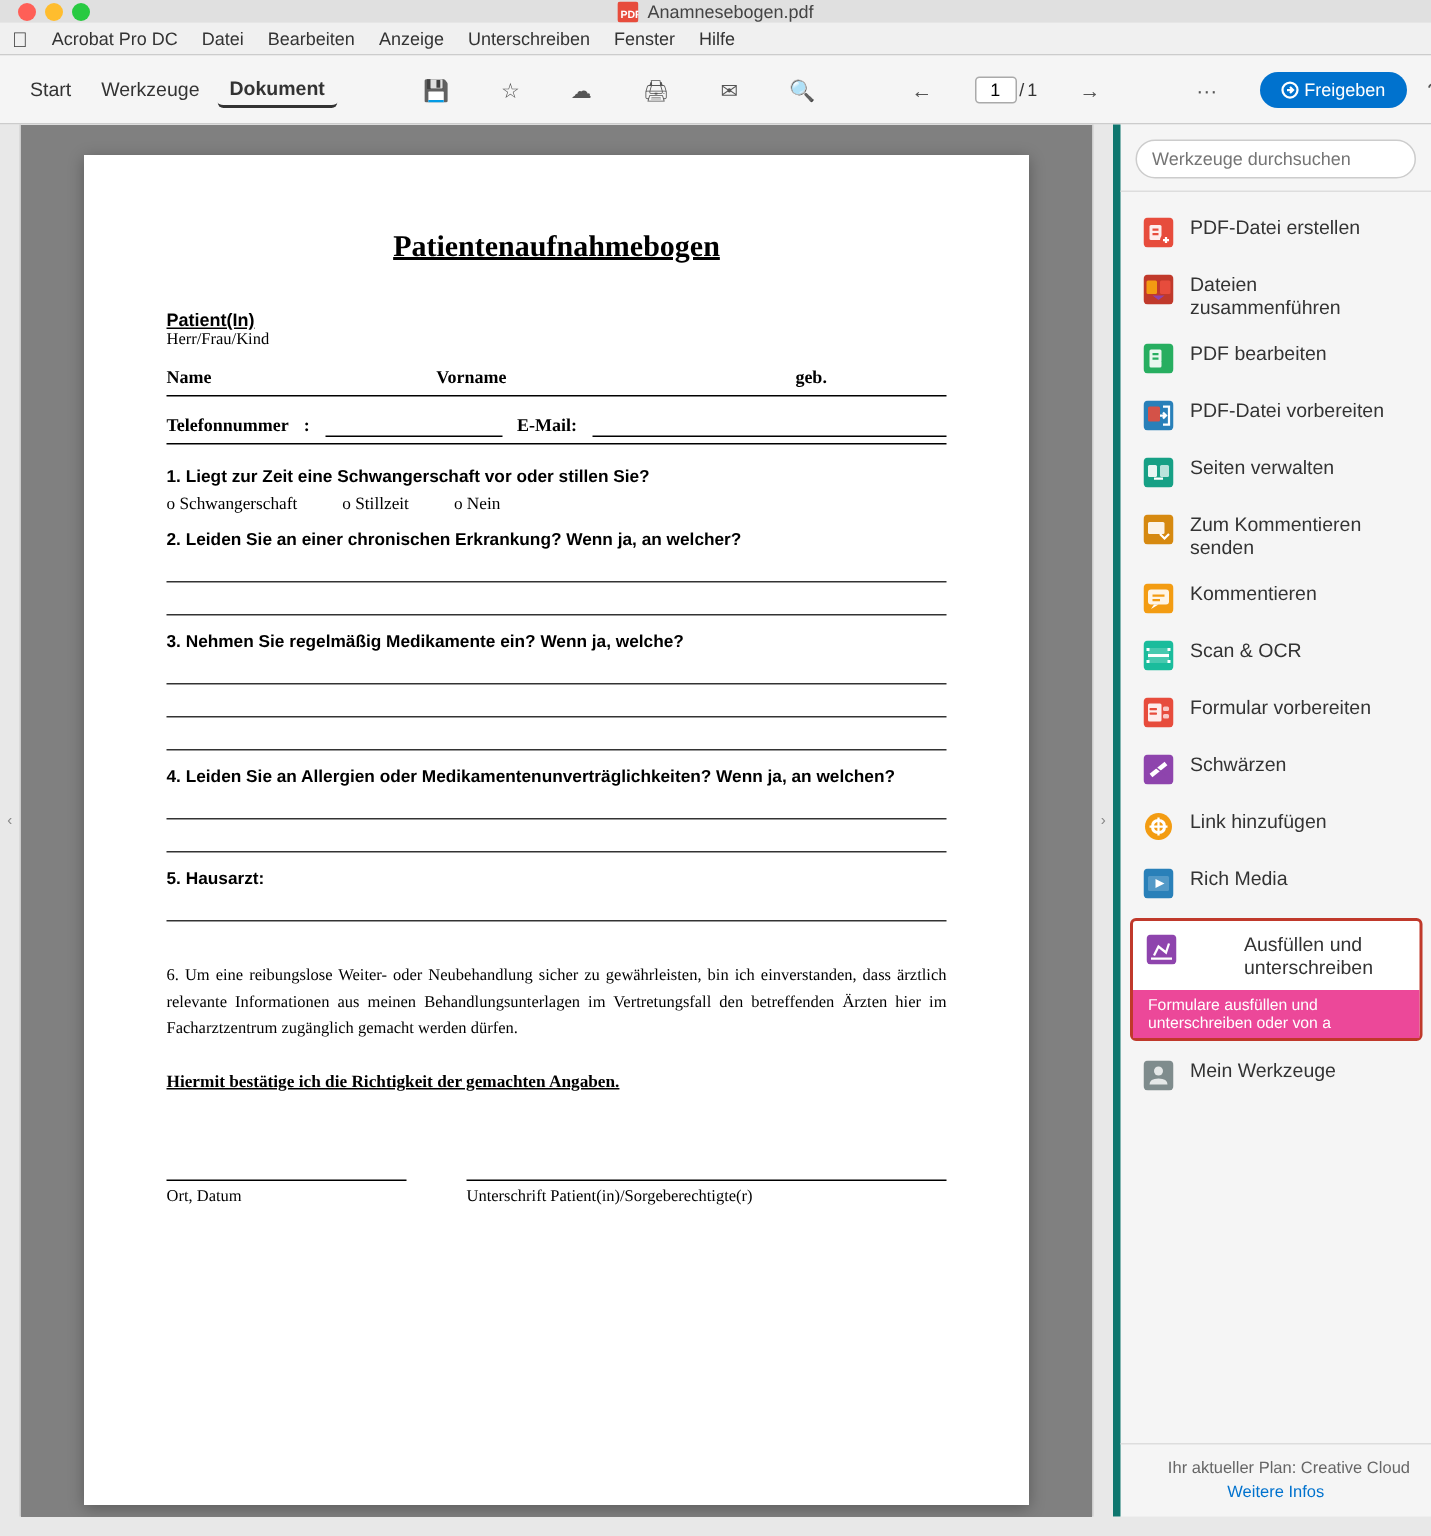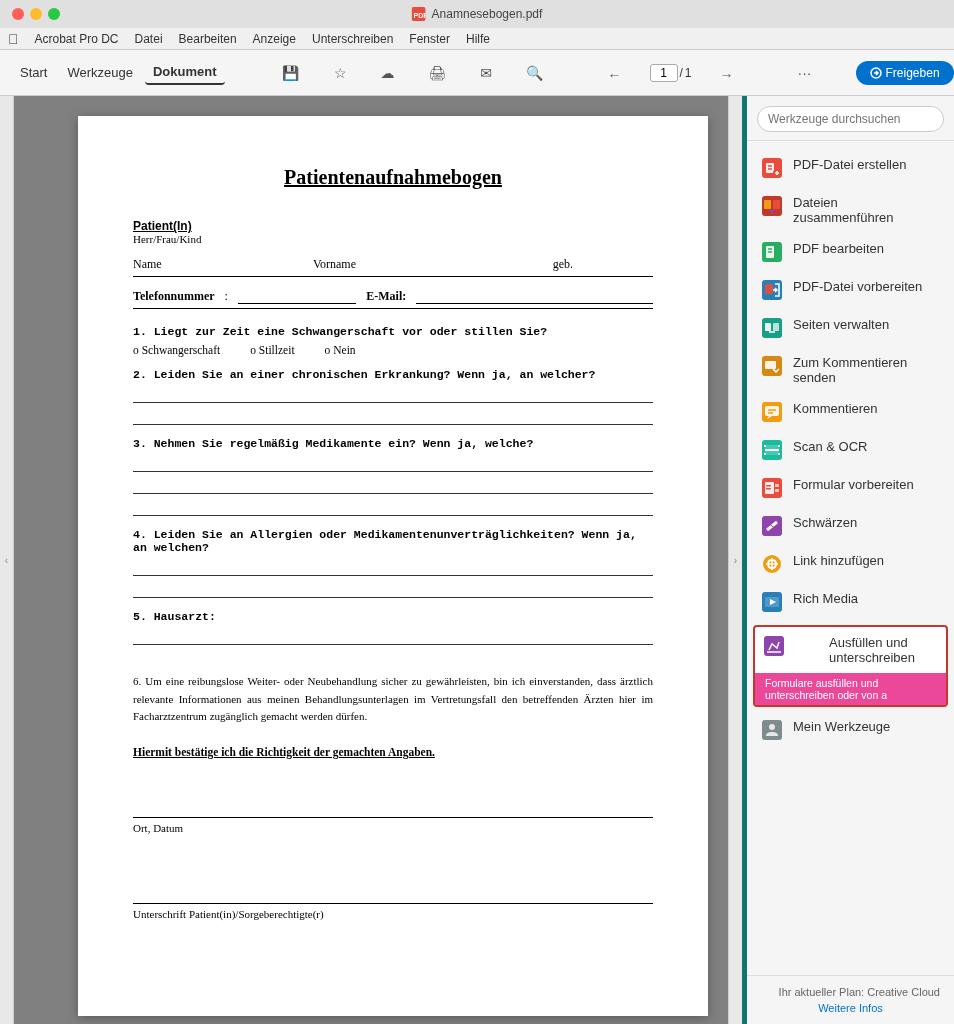--- a/index.html
+++ b/index.html
@@ -1,74 +1,74 @@
 <!DOCTYPE html>
 <html><head>
   <meta charset="utf-8">
   <style>
     * { margin: 0; padding: 0; box-sizing: border-box; }
     body { font-family: -apple-system, BlinkMacSystemFont, 'Helvetica Neue', Arial, sans-serif; background: #e8e8e8; width: 954px; height: 1024px; overflow: hidden; }
 
     
-    .title-bar { height: 28px; background: #e0e0e0; display: flex; align-items: center; padding: 0 12px; position: relative; }
+    .title-bar { height: 15px; background: #e0e0e0; display: flex; align-items: center; padding: 0 12px; position: relative; }
     .traffic-lights { display: flex; gap: 6px; align-items: center; }
     .traffic-light { width: 12px; height: 12px; border-radius: 50%; }
     .tl-red { background: #ff5f57; }
     .tl-yellow { background: #ffbd2e; }
     .tl-green { background: #28ca41; }
     .title-center { position: absolute; left: 50%; transform: translateX(-50%); font-size: 12px; color: #444; display: flex; align-items: center; gap: 6px; }
 
     
     .menu-bar { height: 22px; background: #f0f0f0; display: flex; align-items: center; padding: 0 8px; gap: 16px; font-size: 12px; color: #333; border-bottom: 1px solid #ccc; }
     .menu-bar span { cursor: default; }
     .menu-bar .apple { font-size: 14px; }
 
     
     .toolbar { height: 46px; background: #f5f5f5; border-bottom: 1px solid #ccc; display: flex; align-items: center; padding: 0 12px; gap: 22px; }
     .toolbar-left { display: flex; align-items: center; gap: 4px; }
     .toolbar-btn { background: none; border: none; cursor: pointer; padding: 4px 8px; font-size: 13px; color: #333; border-radius: 4px; }
     .toolbar-icon-btn { background: none; border: none; cursor: pointer; padding: 4px 6px; color: #555; font-size: 14px; border-radius: 3px; }
     .toolbar-separator { width: 1px; height: 22px; background: #ccc; margin: 0 4px; }
     .toolbar-active { border-bottom: 2px solid #333; font-weight: 700; }
     .toolbar-right { margin-left: auto; display: flex; align-items: center; gap: 8px; }
-    .share-btn { background: #0072ce; color: white; border: none; border-radius: 14px; padding: 5px 14px; font-size: 12px; cursor: pointer; display: flex; align-items: center; gap: 4px; margin-left: 16px; }
+    .share-btn { background: #0072ce; color: white; border: none; border-radius: 14px; padding: 5px 14px; font-size: 12px; cursor: pointer; display: flex; align-items: center; gap: 4px; }
     .toolbar-icon-circle { width: 26px; height: 26px; border-radius: 50%; background: #0072ce; display: flex; align-items: center; justify-content: center; color: white; font-size: 12px; font-weight: bold; }
 
     
     .page-input-area { display: flex; align-items: center; gap: 2px; font-size: 12px; color: #333; }
     .page-input { width: 28px; border: 1px solid #aaa; border-radius: 3px; text-align: center; font-size: 12px; padding: 1px 2px; }
 
     
     .main-layout { display: flex; height: calc(1024px - 28px - 22px - 46px); }
 
     
     .left-handle { width: 14px; background: #e8e8e8; display: flex; align-items: center; justify-content: center; cursor: pointer; color: #888; font-size: 10px; border-right: 1px solid #ccc; }
 
     
-    .pdf-area { flex: 1; background: #808080; overflow-y: auto; display: flex; justify-content: flex-end; padding: 20px; position: relative; }
+    .pdf-area { flex: 1; background: #808080; overflow-y: auto; display: flex; justify-content: center; padding: 20px; position: relative; }
 
     
     .right-handle { width: 14px; background: #e8e8e8; display: flex; align-items: center; justify-content: center; cursor: pointer; color: #888; font-size: 10px; border-left: 1px solid #ccc; }
 
     
     .pdf-document { background: white; width: 630px; min-height: 900px; padding: 50px 55px; box-shadow: 0 2px 10px rgba(0,0,0,0.3); }
 
     .pdf-title { text-align: center; font-size: 20px; font-weight: bold; text-decoration: underline; margin-bottom: 30px; font-family: serif; }
 
     .pdf-section { margin-bottom: 12px; }
     .pdf-bold { font-weight: bold; font-size: 12px; }
     .pdf-underline { text-decoration: underline; }
-    .pdf-text { font-size: 12px; font-family: serif; }
+    .pdf-text { font-size: 12px; font-family: serif; font-weight: bold; }
     .pdf-small { font-size: 11px; font-family: serif; }
 
-    .question { font-size: 11.5px; font-weight: bold; font-family: Liberation Mono, monospace; margin-bottom: 6px; }
+    .question { font-size: 11.5px; font-weight: bold; font-family: Liberation Sans, sans-serif; margin-bottom: 6px; }
     .answer-line { border-bottom: 1px solid #333; height: 16px; margin-bottom: 6px; }
     .radio-row { display: flex; gap: 30px; font-size: 11.5px; font-family: serif; margin-bottom: 10px; align-items: center; }
 
-    .signature-section { margin-top: 30px; display: flex; gap: 40px; flex-direction: column; }
+    .signature-section { margin-top: 30px; display: flex; gap: 40px; }
     .sig-field { flex: 1; }
     .sig-line { border-bottom: 1px solid #000; margin-bottom: 4px; height: 30px; }
     .sig-label { font-size: 11px; font-family: serif; }
 
     .confirmation-text { font-size: 11.5px; font-weight: bold; text-decoration: underline; font-family: serif; margin-bottom: 20px; }
     .body-text { font-size: 11px; font-family: serif; line-height: 1.6; text-align: justify; margin-top: 28px; }
 
     
     .right-panel { width: 212px; background: #f5f5f5; border-left: 5px solid #0f766e; display: flex; flex-direction: column; }
 

